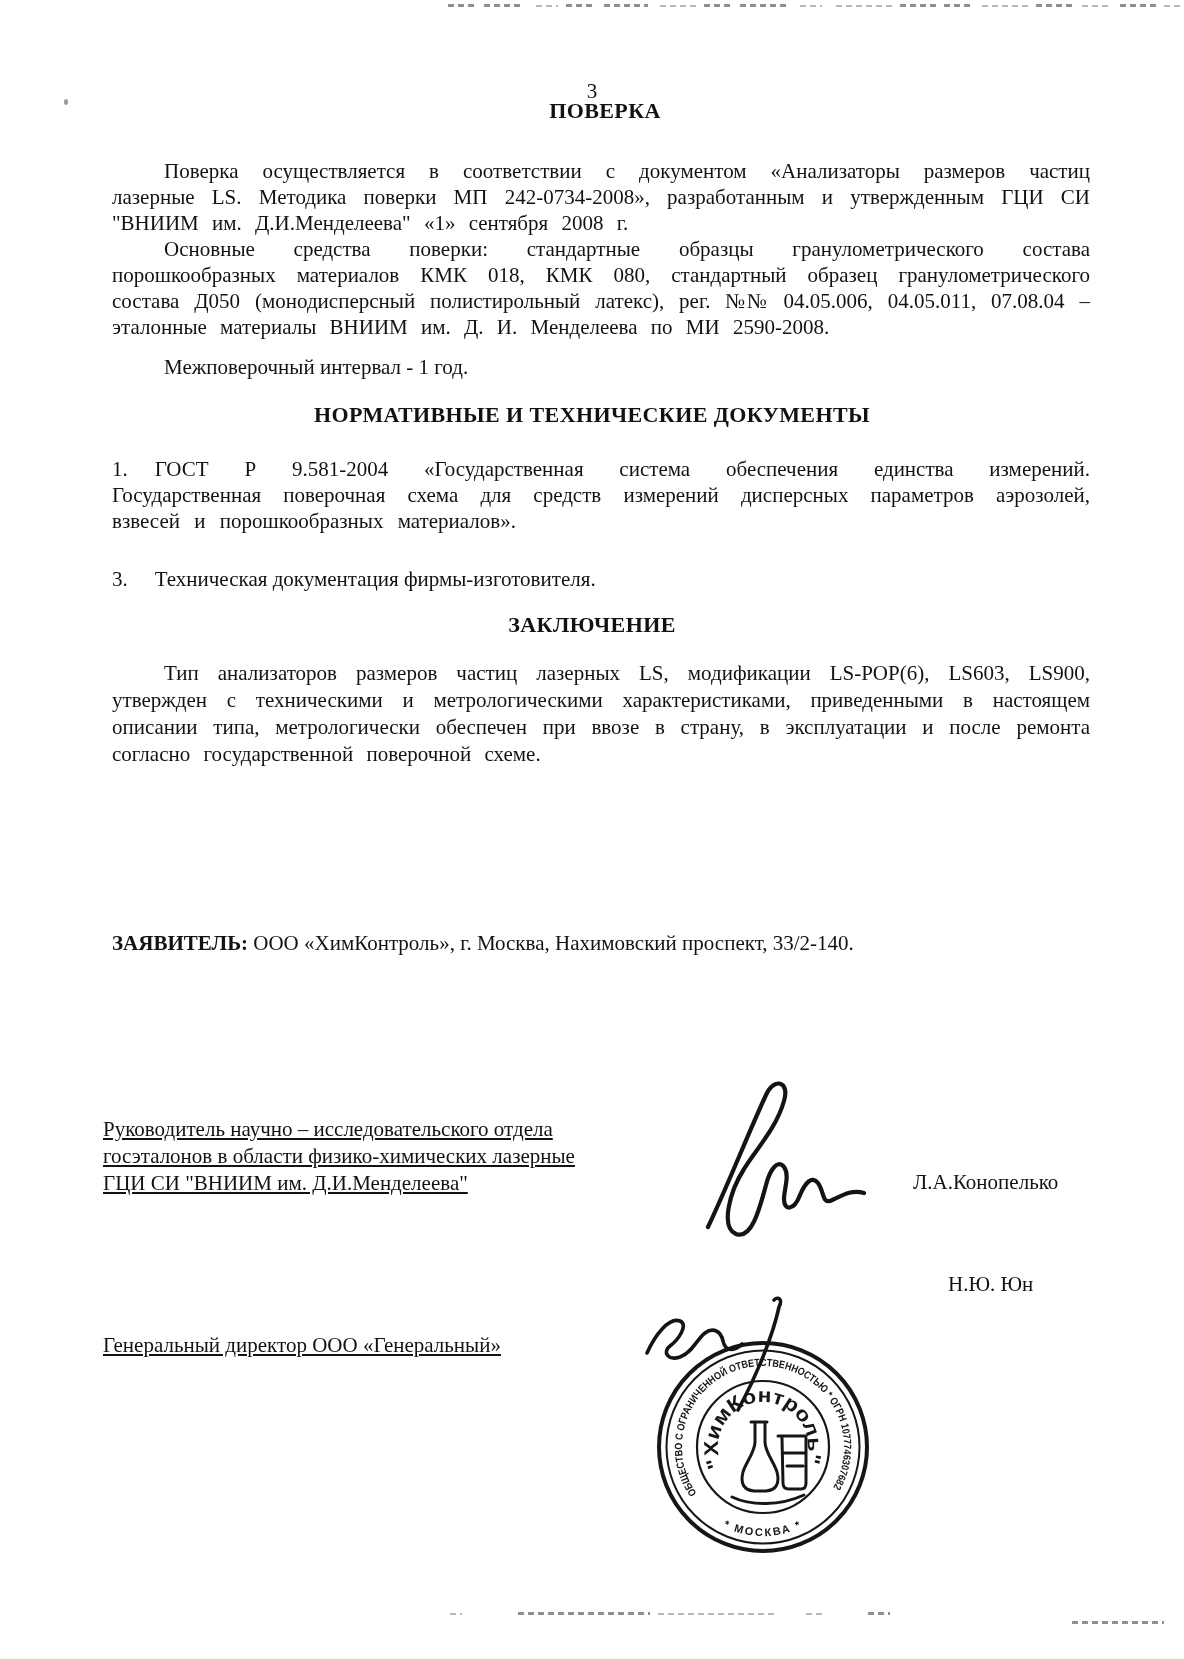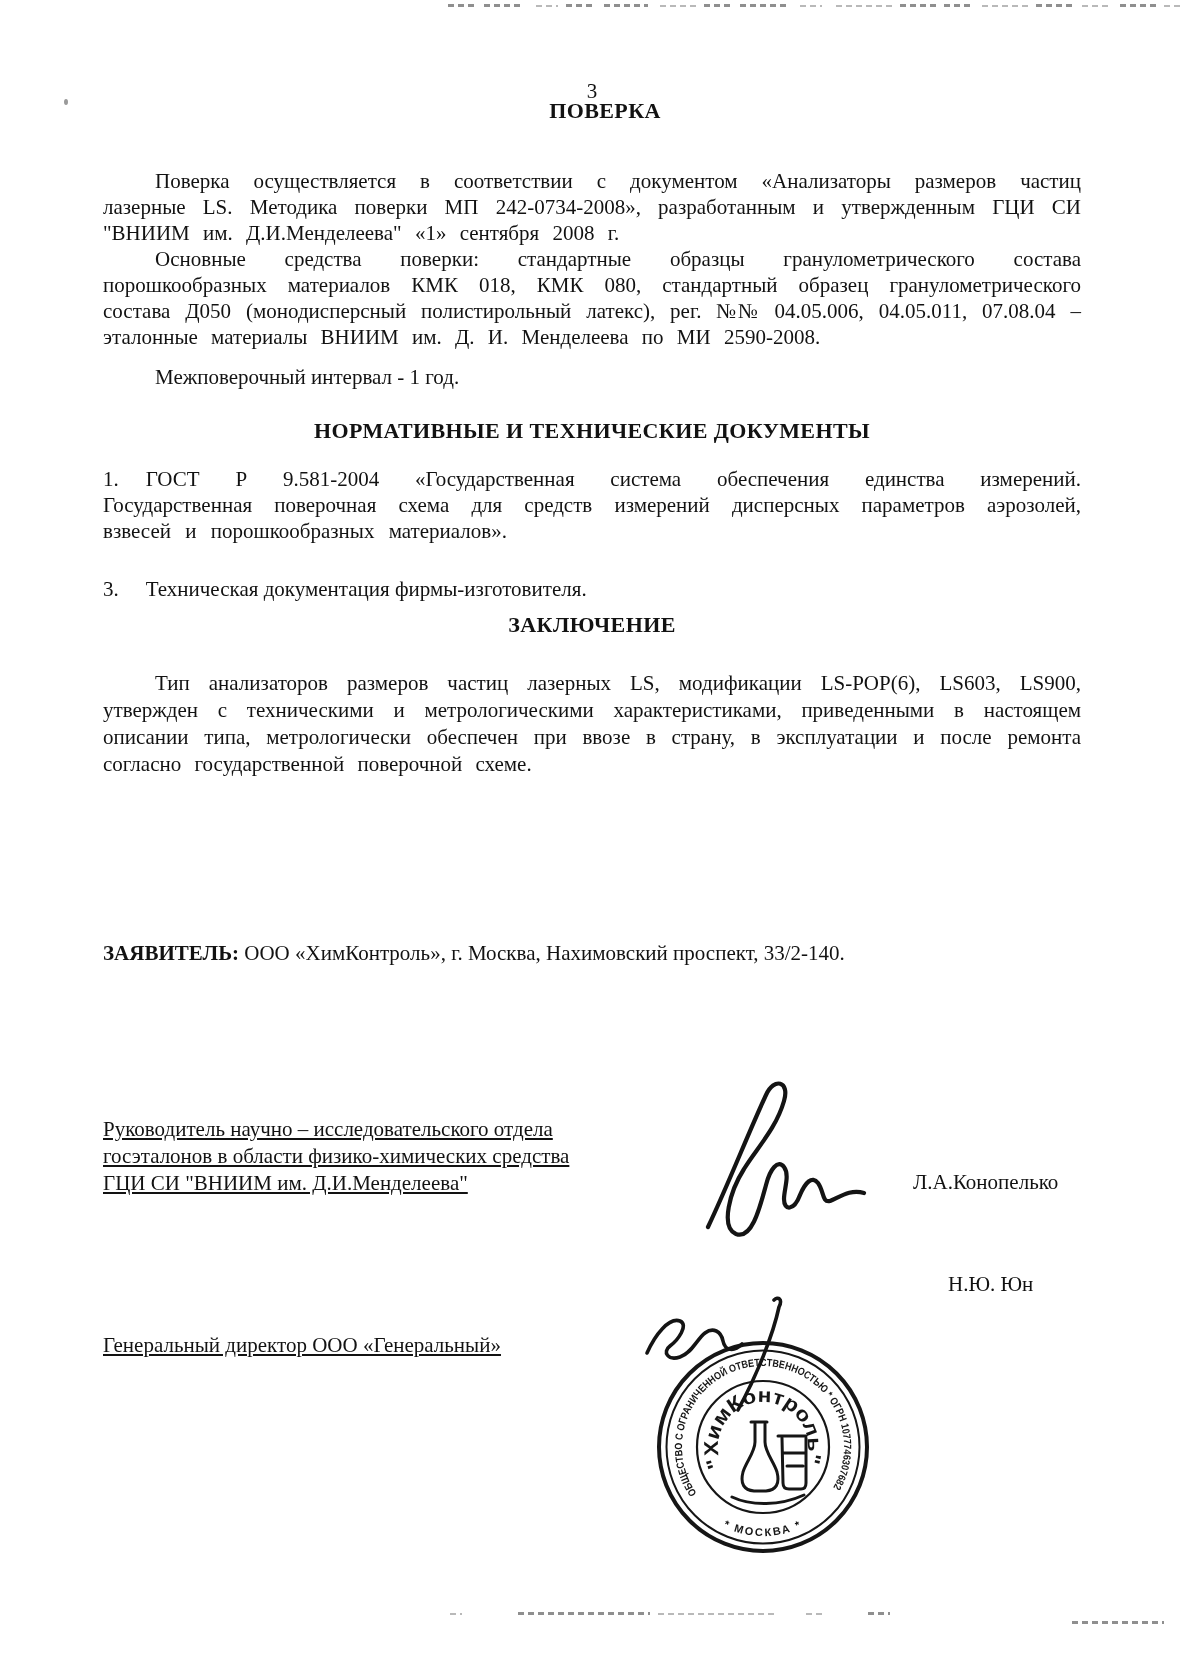--- a/index.html
+++ b/index.html
@@ -7,21 +7,21 @@
     position:relative;
     width:1184px;height:1659px;
     background:#ffffff;
     font-family:"Liberation Serif","DejaVu Serif",serif;
     color:#121212;
     overflow:hidden;
   }
   .abs{position:absolute;margin:0;}
   .center{left:0;width:1184px;text-align:center;}
   .body-text{font-size:21px;line-height:26px;}
-  .col{left:103px;width:978px;margin-top:10px;}
+  .col{left:112px;width:978px;}
   .just{text-align:justify;word-spacing:8px;}
   .indent{text-indent:52px;}
   .b{font-weight:bold;}
   h1,h2{font-size:22px;font-weight:bold;letter-spacing:.4px;}
   .num{display:inline-block;margin-right:27px;}
   .lh27{line-height:27px;}
   .nowrap{white-space:nowrap;text-decoration:underline;}
   .sig-name{font-size:21px;}
   
   .scr{position:absolute;height:3px;color:#8f8f8f;
@@ -58,32 +58,32 @@
   </div>
   <div class="speck" style="top:99px;left:64px;width:4px;height:6px;"></div>
 
   <div class="abs center body-text" style="top:78px;">3</div>
   <h1 class="abs center" style="top:98px;padding-left:13px;">ПОВЕРКА</h1>
 
   <p class="abs col body-text just indent" style="top:158px;">Поверка осуществляется в соответствии с документом «Анализаторы размеров частиц лазерные LS. Методика поверки МП 242-0734-2008», разработанным и утвержденным ГЦИ СИ "ВНИИМ им. Д.И.Менделеева" «1» сентября 2008 г.</p>
   <p class="abs col body-text just indent" style="top:236px;">Основные средства поверки: стандартные образцы гранулометрического состава порошкообразных материалов КМК 018, КМК 080,  стандартный образец гранулометрического состава Д050 (монодисперсный полистирольный латекс), рег. №№ 04.05.006, 04.05.011, 07.08.04 – эталонные материалы ВНИИМ им. Д. И. Менделеева по МИ 2590-2008.</p>
   <p class="abs col body-text indent" style="top:354px;">Межповерочный интервал - 1 год.</p>
 
-  <h2 class="abs center" style="top:418px;">НОРМАТИВНЫЕ И ТЕХНИЧЕСКИЕ ДОКУМЕНТЫ</h2>
+  <h2 class="abs center" style="top:402px;">НОРМАТИВНЫЕ И ТЕХНИЧЕСКИЕ ДОКУМЕНТЫ</h2>
   <p class="abs col body-text just" style="top:456px;word-spacing:9px;"><span class="num">1.</span><span>ГОСТ Р 9.581-2004 «Государственная система обеспечения единства измерений. Государственная поверочная схема для средств измерений дисперсных параметров аэрозолей, взвесей и порошкообразных материалов».</span></p>
   <p class="abs col body-text" style="top:566px;"><span class="num">3.</span><span>Техническая документация фирмы-изготовителя.</span></p>
 
   <h2 class="abs center" style="top:612px;">ЗАКЛЮЧЕНИЕ</h2>
   <p class="abs col body-text just indent lh27" style="top:660px;">Тип анализаторов размеров частиц лазерных LS, модификации LS-POP(6), LS603, LS900, утвержден с техническими и метрологическими характеристиками, приведенными в настоящем описании типа, метрологически обеспечен при ввозе в страну, в эксплуатации и после ремонта согласно государственной поверочной схеме.</p>
 
   <p class="abs col body-text" style="top:930px;"><span class="b">ЗАЯВИТЕЛЬ:</span> <span>ООО «ХимКонтроль», г. Москва, Нахимовский проспект, 33/2-140.</span></p>
 
   <div class="abs body-text lh27" style="top:1116px;left:103px;">
     <div class="nowrap">Руководитель научно – исследовательского отдела</div>
-    <div class="nowrap">госэталонов в области физико-химических средства</div>
+    <div class="nowrap">госэталонов в области физико-химических лазерные</div>
     <div class="nowrap">ГЦИ СИ "ВНИИМ им. Д.И.Менделеева"</div>
   </div>
   <div class="abs" style="top:1075px;left:698px;">
     <svg width="172" height="166" viewBox="0 0 172 166">
       <g fill="none" stroke="#141414" stroke-width="4.2" stroke-linecap="round" stroke-linejoin="round">
         <path d="M 10 152 C 30 110, 52 54, 68 20 C 76 2, 92 6, 86 26 C 78 54, 58 74, 46 94 C 32 116, 22 152, 38 159 C 54 165, 62 132, 68 110 C 72 94, 80 84, 86 92 C 92 100, 86 114, 86 124 C 86 136, 96 136, 102 120 C 107 108, 114 100, 120 108 C 126 116, 124 128, 132 126 C 142 122, 152 114, 166 118"></path>
       </g>
     </svg>
   </div>
   <div class="abs sig-name" style="top:1170px;left:913px;">Л.А.Конопелько</div>

